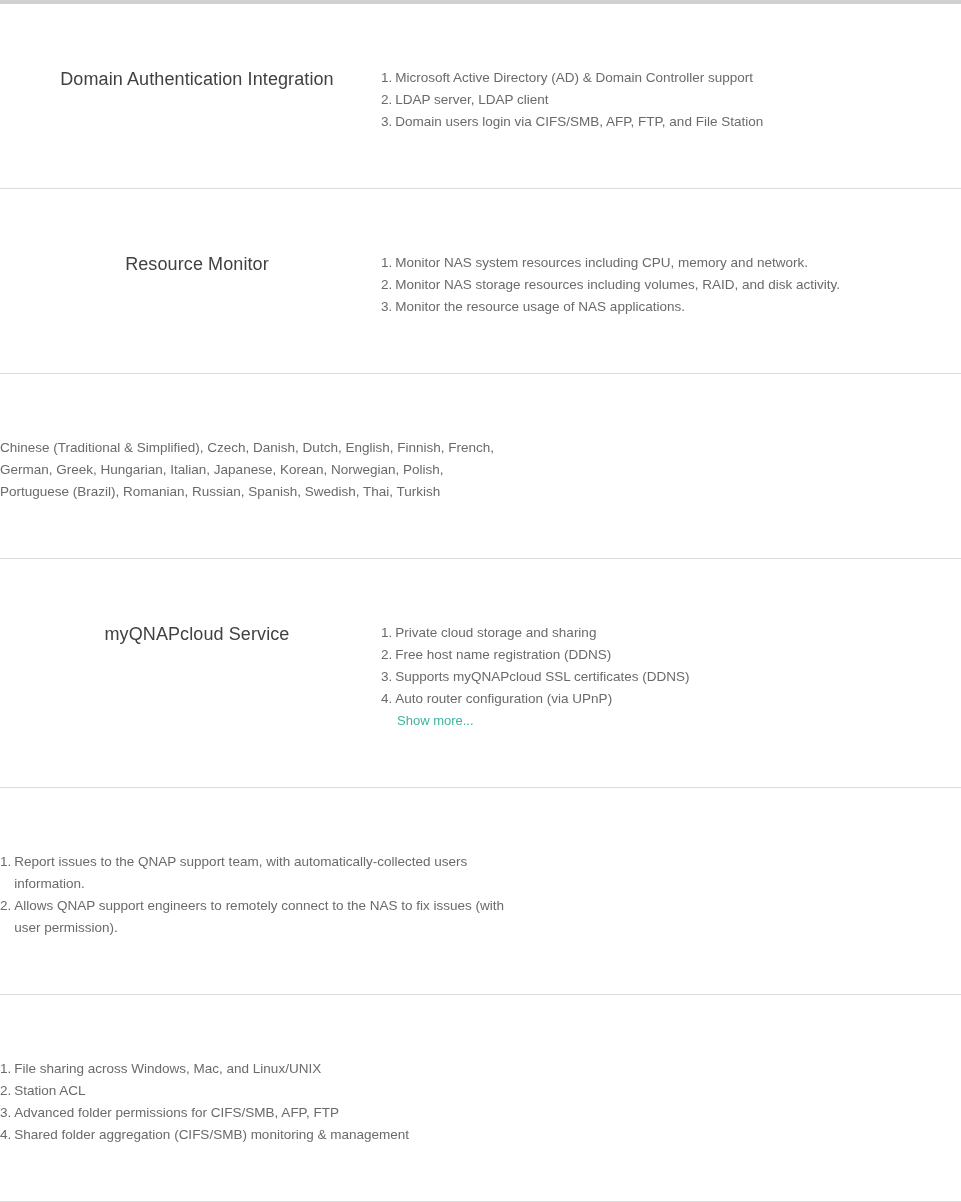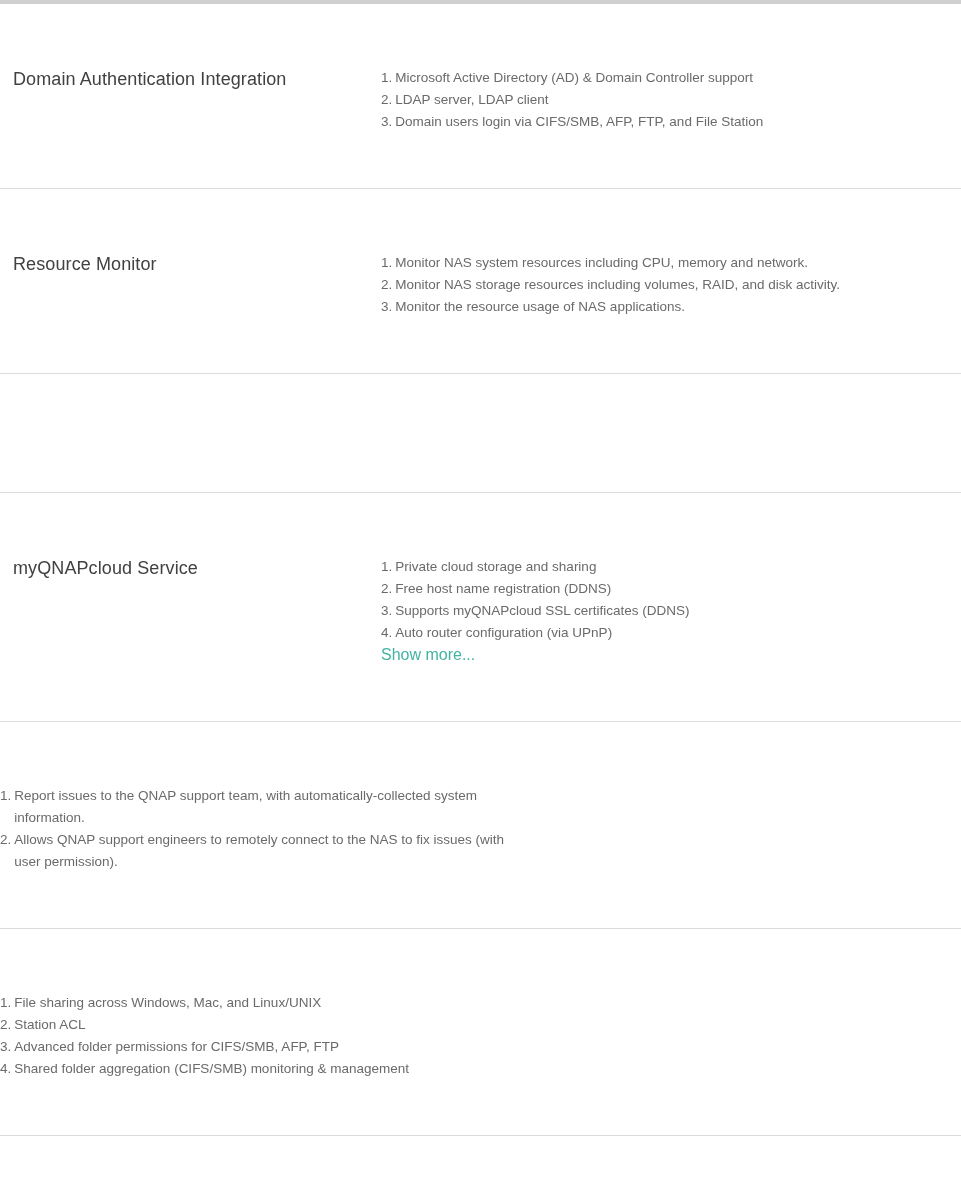--- a/index.html
+++ b/index.html
@@ -33,20 +33,21 @@
   .col-title {
     flex: 0 0 381px;
     padding-left: 13px;
   }
   .feature-title {
     font-size: 18px;
     font-weight: 400;
     color: var(--title-text);
     line-height: 24px;
     letter-spacing: 0.1px;
+    text-align: center;
   }
   .col-content {
     width: 505px;
     flex: 0 0 505px;
   }
   .feature-list {
     list-style: none;
   }
   .feature-list li {
     display: flex;
@@ -59,22 +60,22 @@
     margin-right: 3px;
   }
   .txt { flex: 1; }
   .feature-text {
     font-size: 13.5px;
     line-height: 22px;
     color: var(--body-text);
   }
   .show-more {
     display: inline-block;
-    margin-left: 0;
-    font-size: 16px;
+    margin-left: 16px;
+    font-size: 13px;
     line-height: 22px;
     color: var(--link-teal);
     text-decoration: none;
     cursor: pointer;
   }
 </style>
 </head>
 <body>
 
 <div class="page">
@@ -118,20 +119,23 @@
             </li>
             <li>
               <span class="num">3.</span>
               <span class="txt">Monitor the resource usage of NAS applications.</span>
             </li>
           </ol>
         </div>
   </section>
 
   <section class="feature-row">
+    <div class="col-content">
+          <p class="feature-text">Chinese (Traditional &amp; Simplified), Czech, Danish, Dutch, English, Finnish, French, German, Greek, Hungarian, Italian, Japanese, Korean, Norwegian, Polish, Portuguese (Brazil), Romanian, Russian, Spanish, Swedish, Thai, Turkish</p>
+        </div>
   </section>
 
   <section class="feature-row">
     <div class="col-title">
       <h3 class="feature-title">myQNAPcloud Service</h3>
     </div>
     <div class="col-content"><ol class="feature-list">
             <li>
               <span class="num">1.</span>
               <span class="txt">Private cloud storage and sharing</span>
@@ -149,21 +153,21 @@
               <span class="txt">Auto router configuration (via UPnP)</span>
             </li>
           </ol><a class="show-more" href="#">Show more...</a></div>
   </section>
 
   <section class="feature-row">
     <div class="col-content">
           <ol class="feature-list">
             <li>
               <span class="num">1.</span>
-              <span class="txt">Report issues to the QNAP support team, with automatically-collected system information.</span>
+              <span class="txt">Report issues to the QNAP support team, with automatically-collected users information.</span>
             </li>
             <li>
               <span class="num">2.</span>
               <span class="txt">Allows QNAP support engineers to remotely connect to the NAS to fix issues (with user permission).</span>
             </li>
           </ol>
         </div>
   </section>
 
   <section class="feature-row">

